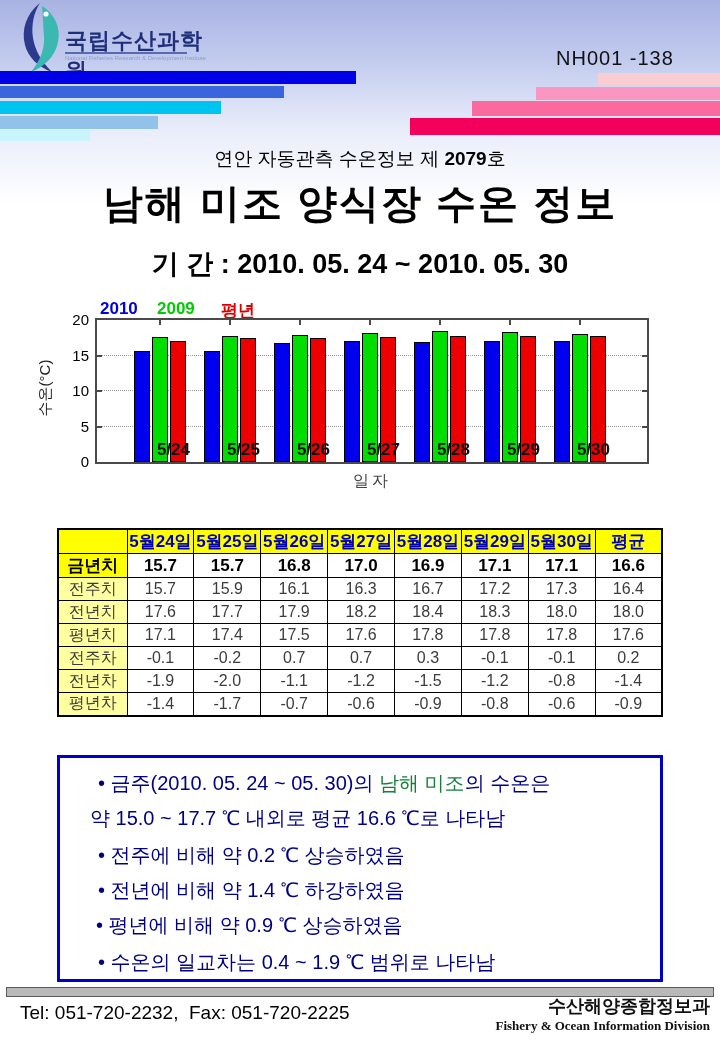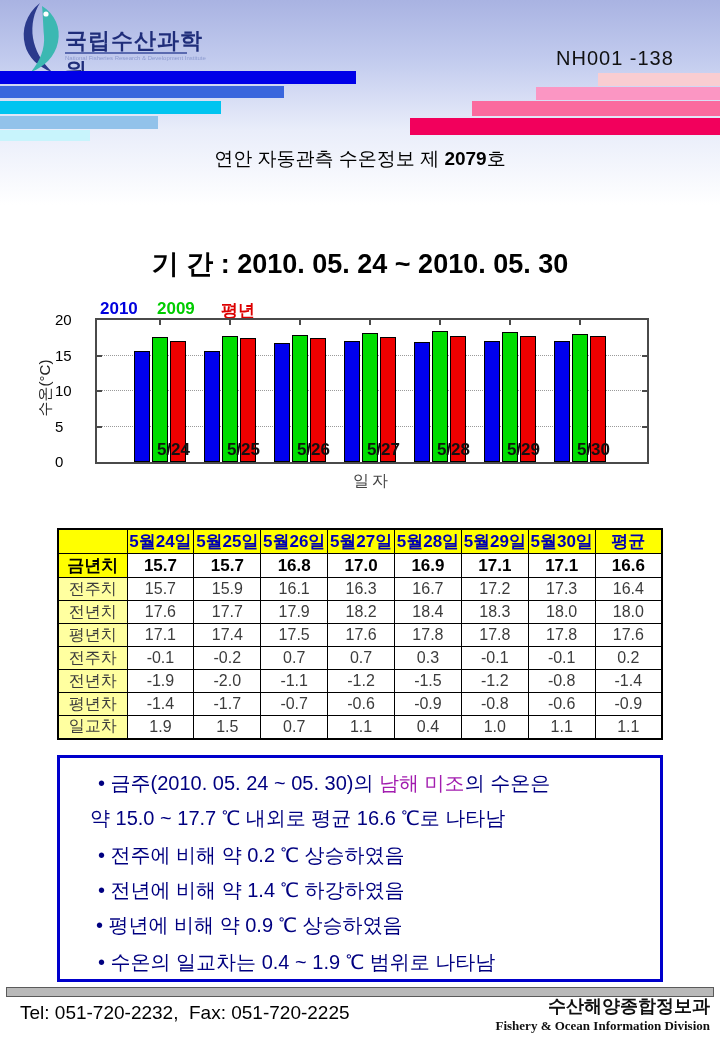--- a/index.html
+++ b/index.html
@@ -21,37 +21,37 @@
   #subject-line b { font-weight:bold; }
   #main-title { position:absolute; left:0; top:176px; width:720px; text-align:center; font-size:40px; font-weight:800; letter-spacing:2px; color:#000; }
   #period-line { position:absolute; left:0; top:246px; width:720px; text-align:center; font-size:27px; font-weight:bold; color:#000; }
   
   #plot { position:absolute; left:95px; top:318px; width:554px; height:146px; border:2px solid #4a4a4a; background:#fff; }
   .gridline { position:absolute; left:0; width:100%; height:0; border-top:1px dotted #9a9a9a; }
   .tick-top { position:absolute; top:0; width:2px; height:5px; background:#4a4a4a; }
   .tick-left { position:absolute; left:0; width:5px; height:2px; background:#4a4a4a; }
   .tick-right { position:absolute; right:0; width:5px; height:2px; background:#4a4a4a; }
   .chart-bar { position:absolute; bottom:0; width:16px; border:1px solid #000; }
-  .ytick-label { position:absolute; left:55px; width:34px; font-size:15px; color:#000; }
+  .ytick-label { position:absolute; left:55px; width:34px; text-align:right; font-size:15px; color:#000; }
   .xtick-label { position:absolute; top:440px; width:60px; text-align:right; font-size:17px; font-weight:600; color:#111; }
   #ylabel { position:absolute; left:45px; top:388px; transform:translate(-50%,-50%) rotate(-90deg); font-size:15px; color:#222; white-space:nowrap; }
   #xlabel { position:absolute; left:95px; top:471px; width:554px; text-align:center; font-size:16px; color:#444; letter-spacing:3px; }
   .legend-item { position:absolute; top:299px; font-size:17px; font-weight:bold; }
   
   #temp-table { position:absolute; left:57px; top:528px; width:606px; border-collapse:collapse; border:2px solid #000; table-layout:fixed; }
   #temp-table td, #temp-table th { border:1px solid #000; text-align:center; vertical-align:middle; padding:0; }
   #temp-table th { height:20px; background:#ffff00; color:#0000b4; font-size:17px; font-weight:bold; }
   #temp-table td { height:23px; font-size:16px; color:#3c3c3c; background:#fff; }
   #temp-table td.rowlabel { background:#ffffa0; }
   #temp-table tr.emph td { font-weight:bold; color:#000; font-size:17px; }
   #temp-table tr.emph td.rowlabel { background:#ffff00; }
   
   #summary-box { position:absolute; left:57px; top:755px; width:606px; height:227px; border:3px solid #0000cc; background:#fff; }
   .summary-line { position:absolute; font-size:20px; color:#000080; white-space:nowrap; }
-  .summary-line .hl { color:#a21caf; }
+  .summary-line .hl { color:#15803d; }
   
   #footer-rule { position:absolute; left:6px; top:987px; width:708px; height:10px; background:#b9b9b9; border:1px solid #5a5a5a; }
   #footer-tel { position:absolute; left:20px; top:1002px; font-size:19px; color:#000; white-space:pre; }
   #footer-org { position:absolute; right:10px; top:994px; text-align:right; }
   #footer-org-kr { font-size:18px; font-weight:bold; color:#101010; letter-spacing:0px; }
   #footer-org-en { font-size:13px; font-weight:bold; font-family:"Liberation Serif", serif; color:#101010; }
 </style>
 </head>
 <body>
 
@@ -77,20 +77,21 @@
       <div class="bar" style="left: 0px; top: 130px; height: 11px; width: 90px; background: rgb(200, 244, 252);"></div>
       <div class="bar" style="right: 0px; top: 73px; height: 13px; width: 122px; background: rgb(249, 205, 209);"></div>
       <div class="bar" style="right: 0px; top: 87px; height: 13px; width: 184px; background: rgb(251, 150, 195);"></div>
       <div class="bar" style="right: 0px; top: 101px; height: 15px; width: 248px; background: rgb(250, 106, 158);"></div>
       <div class="bar" style="right: 0px; top: 118px; height: 17px; width: 310px; background: rgb(242, 0, 92);"></div>
     </div>
 
   <div id="subject-line">
     <span>연안 자동관측 수온정보 제 </span><b>2079</b><span>호</span>
   </div>
+  <div id="main-title">남해 미조 양식장 수온 정보</div>
   <div id="period-line">기 간 : 2010. 05. 24 ~ 2010. 05. 30</div>
 
   <div id="chart">
     <div id="legend">
         <div class="legend-item" style="left: 100px; color: rgb(0, 0, 221);">2010</div>
         <div class="legend-item" style="left: 157px; color: rgb(0, 204, 0);">2009</div>
         <div class="legend-item" style="left: 221px; color: rgb(221, 0, 0);">평년</div>
       </div>
     <div id="ylabel">수온(°C)</div>
     <div id="plot">
@@ -236,31 +237,20 @@
           <td class="rowlabel">평년차</td>
           <td>-1.4</td>
           <td>-1.7</td>
           <td>-0.7</td>
           <td>-0.6</td>
           <td>-0.9</td>
           <td>-0.8</td>
           <td>-0.6</td>
           <td>-0.9</td>
         </tr>
-        <tr>
-          <td class="rowlabel">일교차</td>
-          <td>1.9</td>
-          <td>1.5</td>
-          <td>0.7</td>
-          <td>1.1</td>
-          <td>0.4</td>
-          <td>1.0</td>
-          <td>1.1</td>
-          <td>1.1</td>
-        </tr>
       </tbody>
   </table>
 
   <div id="summary-box" style="border-color: rgb(0, 0, 204);">
       <div class="summary-line" style="top: 12px; left: 38px;"><span>• </span><span>금주(2010. 05. 24 ~ 05. 30)의 </span><span class="hl">남해 미조</span><span>의 수온은</span></div>
       <div class="summary-line" style="top: 47px; left: 30px;"><span>약 15.0 ~ 17.7 ℃ 내외로 평균 16.6 ℃로 나타남</span></div>
       <div class="summary-line" style="top: 84px; left: 38px;"><span>• </span><span>전주에 비해 약 0.2 ℃ 상승하였음</span></div>
       <div class="summary-line" style="top: 119px; left: 38px;"><span>• </span><span>전년에 비해 약 1.4 ℃ 하강하였음</span></div>
       <div class="summary-line" style="top: 154px; left: 36px;"><span>• </span><span>평년에 비해 약 0.9 ℃ 상승하였음</span></div>
       <div class="summary-line" style="top: 191px; left: 38px;"><span>• </span><span>수온의 일교차는 0.4 ~ 1.9 ℃ 범위로 나타남</span></div>

